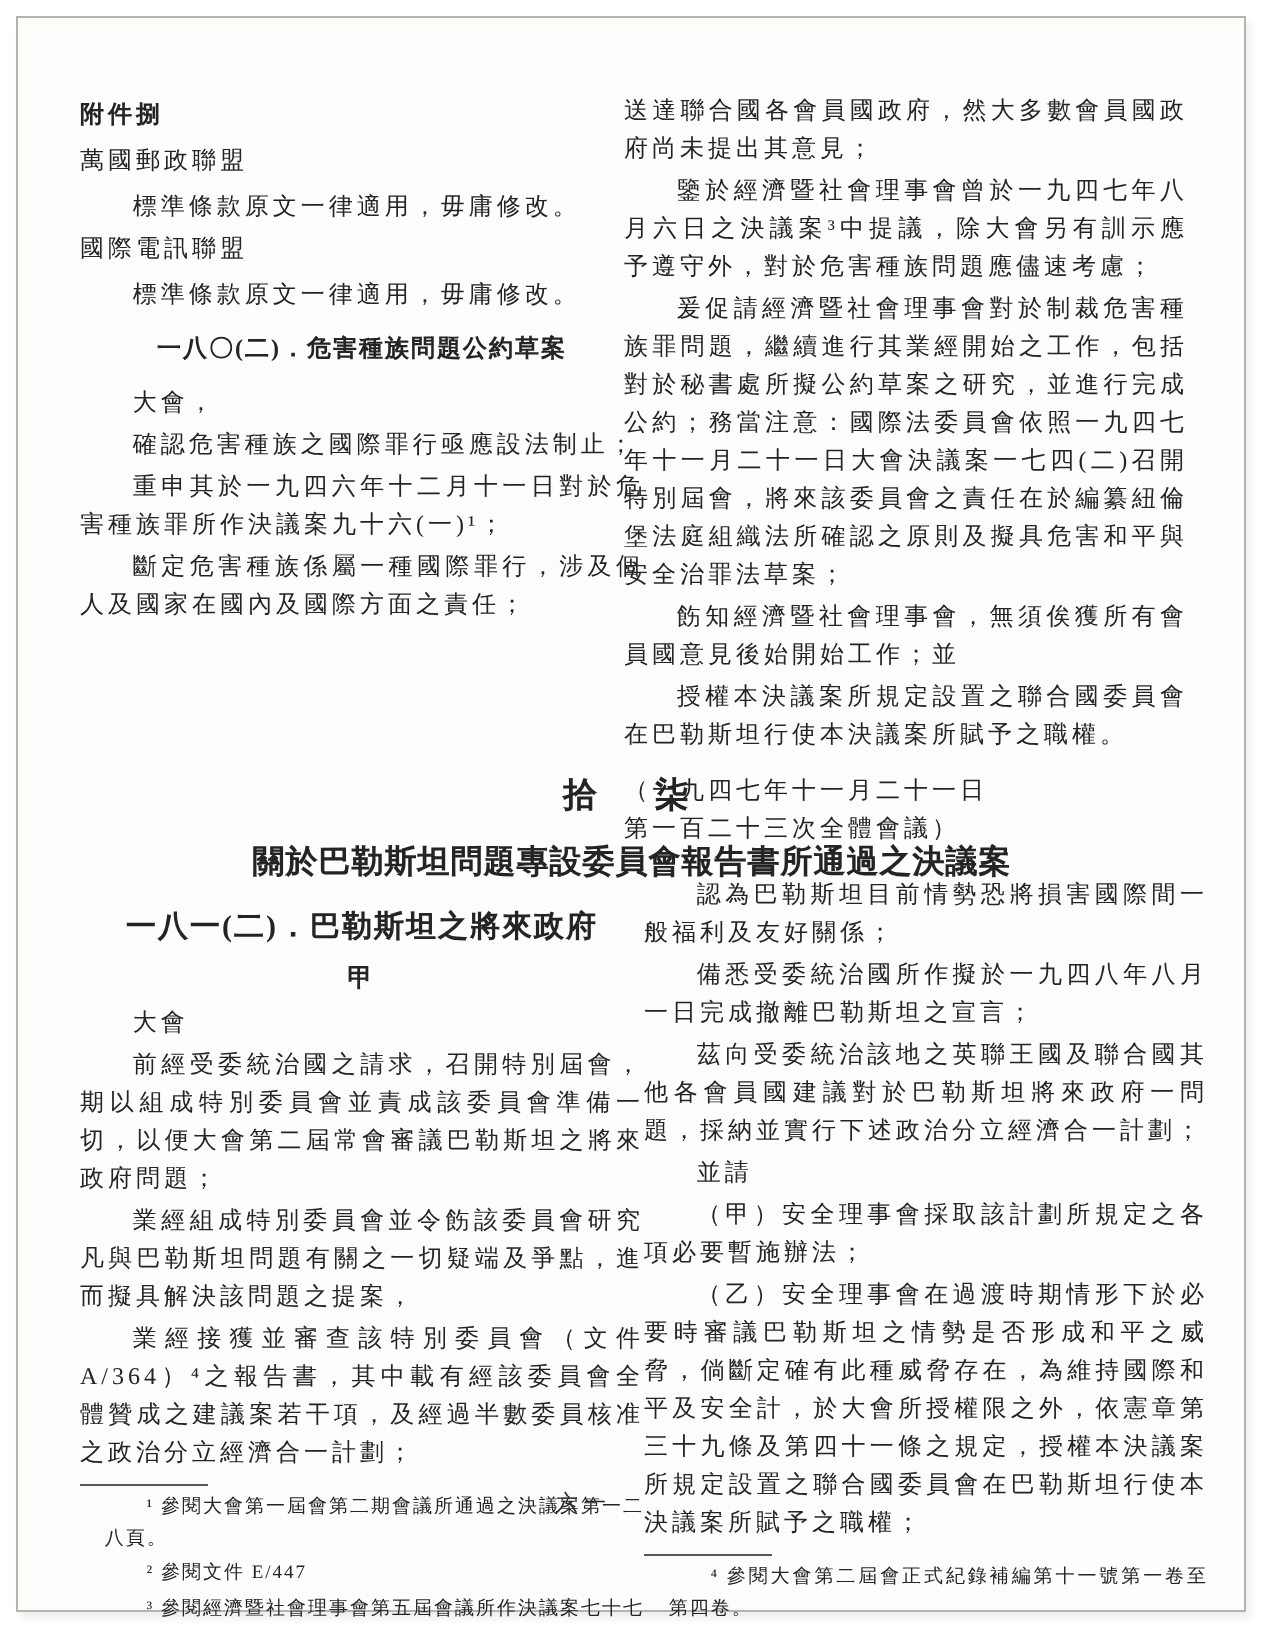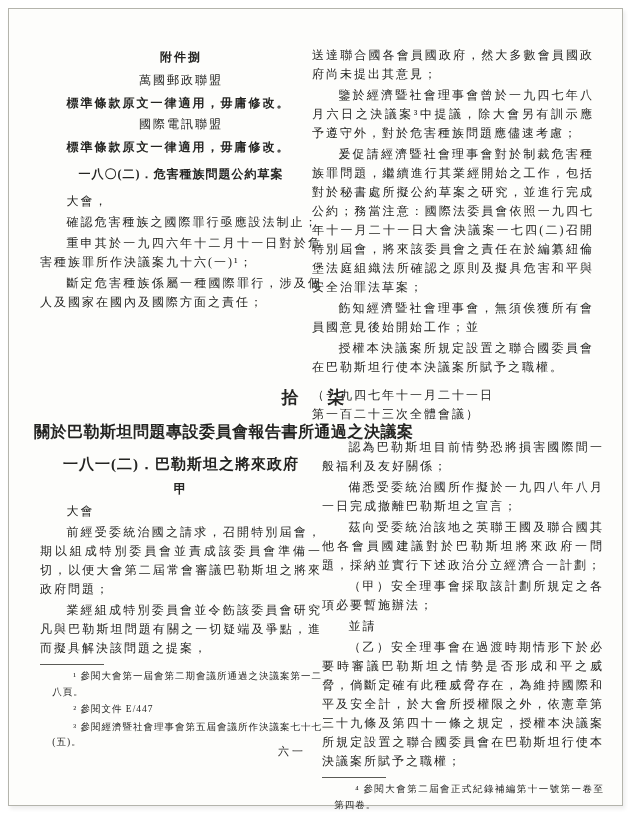--- a/index.html
+++ b/index.html
@@ -8,40 +8,40 @@
     background:#ffffff;color:#242422;
     font-family:"Liberation Serif","DejaVu Serif",serif;
   }
   .scan-frame{
     position:absolute;inset:8px;border:1px solid #b4b4ac;background:#fdfdfb;
     box-shadow:2px 3px 4px rgba(0,0,0,0.07);
   }
   .block{position:absolute;font-size:12px;line-height:19px;letter-spacing:2px;}
   .block p{margin:0 0 2px 0;text-align:justify;text-indent:2.2em;}
   .block p.cont{text-indent:0;}
-  .c{text-align:center;text-indent:0 !important;}
+  .c{text-indent:0 !important;}
   .annex-label{font-weight:bold;margin:0 0 4px 0;}
   .org-title{font-weight:normal;margin:0 0 4px 0;}
-  .std-text{margin:0 0 4px 0;font-weight:bold;}
+  .std-text{margin:0 0 4px 0;}
   .res-heading{
     font-weight:bold;font-size:12px;line-height:21px;letter-spacing:1px;
     text-align:center;margin:7px auto 7px auto;width:236px;
   }
   .res-heading-one{
     font-weight:bold;font-size:15px;line-height:22px;letter-spacing:1px;
     text-align:center;margin:12px 0 5px 0;width:100%;
   }
   .opening{margin:0 0 1px 0;}
   .adoption{margin-top:9px;line-height:19px;}
   .adoption div{}
   .sec-number{
     text-align:center;font-weight:bold;font-size:17px;letter-spacing:6px;margin:0 0 15px 0;
   }
   .sec-title{
-    text-align:left;font-weight:bold;font-size:16px;letter-spacing:0.5px;margin:0;
+    text-align:center;font-weight:bold;font-size:16px;letter-spacing:0.5px;margin:0;
   }
   .part-label{text-align:center;font-weight:bold;font-size:12.5px;margin:2px 0 3px 0;}
   .footnotes{margin-top:6px;font-size:9.5px;line-height:15.5px;letter-spacing:1px;}
   .fn-rule{width:64px;border:0;border-top:1px solid #5a5a55;margin:0 0 4px 0;}
   .footnote{margin:0 0 1px 0;padding-left:1.3em;text-indent:-1.3em;text-align:justify;}
   .page-number{
     position:absolute;top:744px;left:252px;width:80px;text-align:center;
     font-size:11px;letter-spacing:3px;color:#2a2a28;
   }
 </style>
@@ -79,34 +79,35 @@
   <div class="sec-number">拾　柒</div>
   <div class="sec-title">關於巴勒斯坦問題專設委員會報告書所通過之決議案</div>
 </div>
 
 <div class="block" style="left:40px;top:441px;width:282px;">
   <div class="res-heading-one">一八一(二)．巴勒斯坦之將來政府</div>
   <div class="part-label">甲</div>
   <p class="opening">大會</p>
   <p>前經受委統治國之請求，召開特別屆會，期以組成特別委員會並責成該委員會準備一切，以便大會第二屆常會審議巴勒斯坦之將來政府問題；</p>
   <p>業經組成特別委員會並令飭該委員會研究凡與巴勒斯坦問題有關之一切疑端及爭點，進而擬具解決該問題之提案，</p>
+  <p>業經接獲並審查該特別委員會（文件A/364）⁴之報告書，其中載有經該委員會全體贊成之建議案若干項，及經過半數委員核准之政治分立經濟合一計劃；</p>
   <div class="footnotes">
     <hr class="fn-rule">
     <p class="footnote">¹ 參閱大會第一屆會第二期會議所通過之決議案第一二八頁。</p>
     <p class="footnote">² 參閱文件 E/447</p>
     <p class="footnote">³ 參閱經濟暨社會理事會第五屆會議所作決議案七十七(五)。</p>
   </div>
 </div>
 
 <div class="block" style="left:322px;top:438px;width:282px;">
   <p>認為巴勒斯坦目前情勢恐將損害國際間一般福利及友好關係；</p>
   <p>備悉受委統治國所作擬於一九四八年八月一日完成撤離巴勒斯坦之宣言；</p>
   <p>茲向受委統治該地之英聯王國及聯合國其他各會員國建議對於巴勒斯坦將來政府一問題，採納並實行下述政治分立經濟合一計劃；</p>
+  <p>並請</p>
   <p>（甲）安全理事會採取該計劃所規定之各項必要暫施辦法；</p>
-  <p>並請</p>
   <p>（乙）安全理事會在過渡時期情形下於必要時審議巴勒斯坦之情勢是否形成和平之威脅，倘斷定確有此種威脅存在，為維持國際和平及安全計，於大會所授權限之外，依憲章第三十九條及第四十一條之規定，授權本決議案所規定設置之聯合國委員會在巴勒斯坦行使本決議案所賦予之職權；</p>
   <div class="footnotes">
     <hr class="fn-rule">
     <p class="footnote">⁴ 參閱大會第二屆會正式紀錄補編第十一號第一卷至第四卷。</p>
   </div>
 </div>
 
 <div class="page-number">六一</div>
 
 </body></html>

